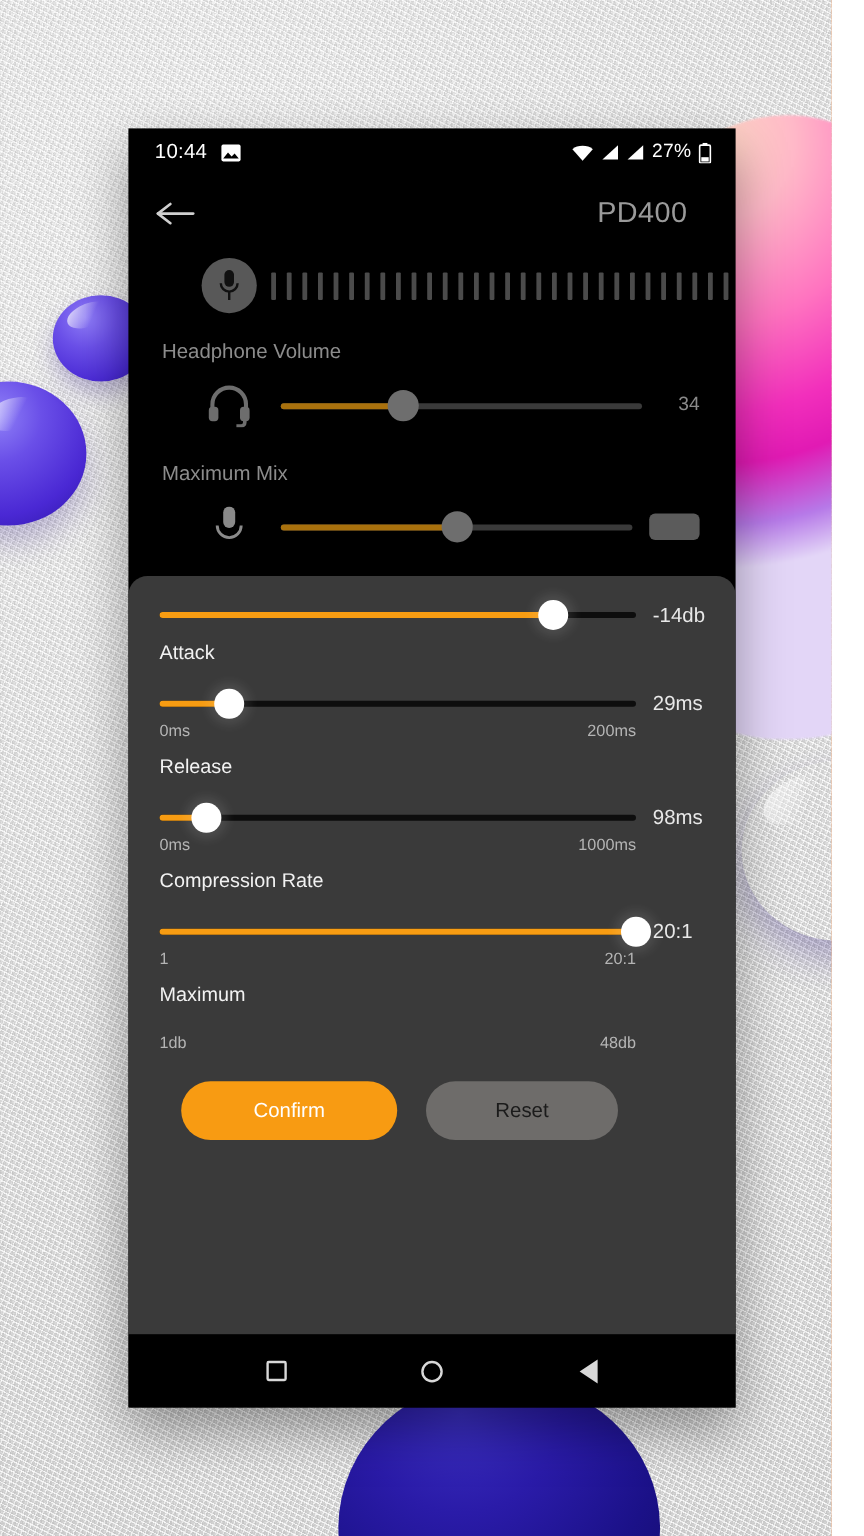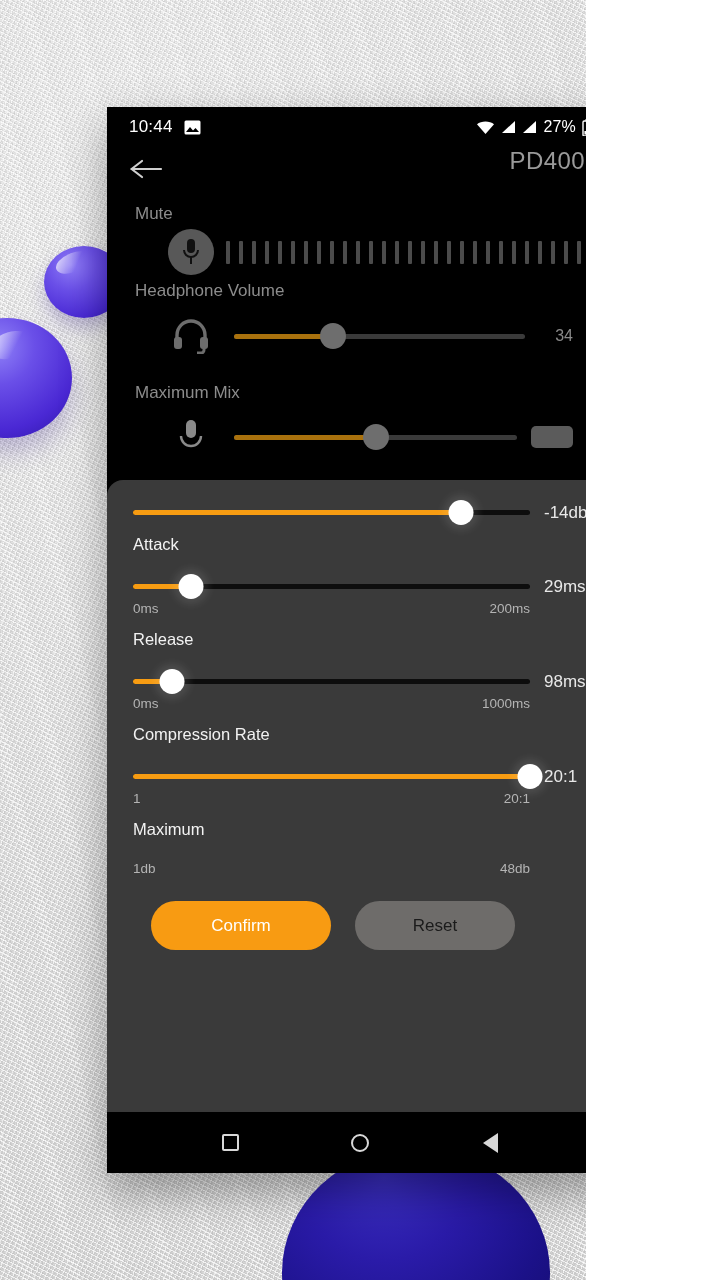--- a/index.html
+++ b/index.html
@@ -7,21 +7,21 @@
   html, body {
     width: 720px;
     height: 1280px;
     overflow: hidden;
     font-family: "Liberation Sans", sans-serif;
   }
 
   
   #wallpaper {
     position: relative;
-    width: 586px;
+    width: 693px;
     height: 1280px;
     background: #f97316;
     overflow: hidden;
   }
   .paper-texture {
     position: absolute;
     inset: 0;
     background-color: #e6e6e6;
     background-image:
       repeating-linear-gradient(27deg, rgba(255,255,255,.85) 0 1px, rgba(190,190,190,.22) 1px 2px, rgba(255,255,255,0) 2px 4px),
@@ -122,22 +122,22 @@
     gap: 6px;
   }
   #battery-pct { font-size: 16px; letter-spacing: .2px; }
 
   .ico { display: block; }
 
   
   #app-bar {
     height: 62px;
     display: flex;
-    align-items: flex-start;
-    padding: 0 28px 0 22px;
+    align-items: center;
+    padding: 0 40px 0 22px;
   }
   #back-btn {
     width: 44px; height: 44px;
     display: flex; align-items: center; justify-content: flex-start;
     cursor: pointer;
   }
   #app-title {
     margin-left: auto;
     color: #9a9a9a;
     font-size: 24px;
@@ -156,21 +156,21 @@
     position: relative;
     top: -4px;
     height: 14px;
     overflow: hidden;
     line-height: 17px;
   }
 
   .ctrl-row {
     display: flex;
     align-items: center;
-    padding: 0 40px 0 28px;
+    padding: 0 30px 0 28px;
     height: 58px;
     margin-left: 33px;
   }
 
   .round-icon {
     width: 46px; height: 46px;
     border-radius: 50%;
     background: #585858;
     display: flex; align-items: center; justify-content: center;
     flex: none;
@@ -427,21 +427,20 @@
             <path d="M13 4 L2.6 12 L13 20" fill="none" stroke="#cfcfcf" stroke-width="2.2" stroke-linecap="round" stroke-linejoin="round"></path>
             <path d="M2.6 12 H32" fill="none" stroke="#cfcfcf" stroke-width="2.2" stroke-linecap="round"></path>
           </svg>
         </span>
       </div>
       <div id="app-title">PD400</div>
     </div>
 
     <div id="app-content">
 
-      <div class="row-label" id="mute-label">Mute</div>
 
       <div class="ctrl-row">
         <div class="round-icon">
           <svg class="ico" width="22" height="30" viewBox="0 0 22 30">
             <rect x="7" y="2" width="8" height="14" rx="4" fill="#111111"></rect>
             <path d="M4 13 a7 7 0 0 0 14 0" fill="none" stroke="#111111" stroke-width="2"></path>
             <path d="M11 20 V27" stroke="#111111" stroke-width="2"></path>
           </svg>
         </div>
         <div id="meter-ticks">
@@ -471,21 +470,21 @@
             <i></i>
             <i></i>
             <i></i>
             <i></i>
             <i></i>
             <i></i>
             <i></i>
           </div>
       </div>
 
-      <div class="row-label" style="">Headphone Volume</div>
+      <div class="row-label" style="margin-top:16px">Headphone Volume</div>
 
       <div class="ctrl-row" style="margin-top:6px">
         <div class="hp-icon">
           <svg class="ico" width="40" height="36" viewBox="0 0 40 36">
             <path d="M6 22 V17 a14 14 0 0 1 28 0 V22" fill="none" stroke="#6d6d6d" stroke-width="3.4" stroke-linecap="round"></path>
             <rect x="3" y="19" width="8" height="12" rx="3" fill="#6d6d6d"></rect>
             <rect x="29" y="19" width="8" height="12" rx="3" fill="#6d6d6d"></rect>
             <path d="M33 29 v3 a3 3 0 0 1 -3 3 h-4" fill="none" stroke="#6d6d6d" stroke-width="3"></path>
           </svg>
         </div>

